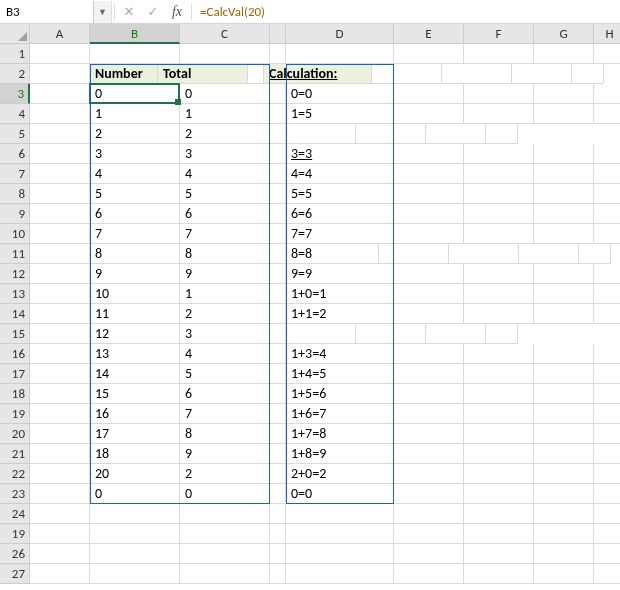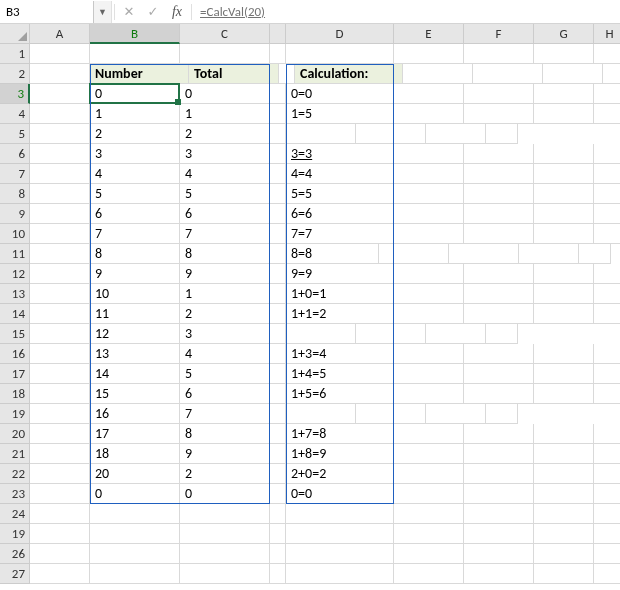--- a/index.html
+++ b/index.html
@@ -67,22 +67,21 @@
   }
   .fb-sep {
     width: 0;
     height: 16px;
     border-left: 1px solid #e0e0e0;
     margin: 0 2px;
   }
   .formula-text {
     flex: 1;
     padding-left: 6px;
-    color: #737373;
-    text-decoration: underline;
+    color: #a16207;
   }
 
   
   .grid {
     position: relative;
     width: 620px;
     height: 566px;
     overflow: hidden;
   }
   .corner {
@@ -245,24 +244,24 @@
         <div class="cell" style="width: 90px;"></div>
         <div class="cell" style="width: 16px;"></div>
         <div class="cell" style="width: 108px;"></div>
         <div class="cell" style="width: 70px;"></div>
         <div class="cell" style="width: 70px;"></div>
         <div class="cell" style="width: 60px;"></div>
         <div class="cell" style="width: 32px;"></div>
       </div>
       <div class="row">
         <div class="cell" style="width: 60px;"></div>
-        <div class="cell hdrcell" style="width: 99px;">Number</div>
+        <div class="cell hdrcell" style="width: 68px;">Number</div>
         <div class="cell hdrcell" style="width: 90px;">Total</div>
         <div class="cell" style="width: 16px;"></div>
-        <div class="cell hdrcell" style="width: 108px;">Calculation:</div>
+        <div class="cell hdrcell" style="width: 108px; text-decoration: underline;">Calculation:</div>
         <div class="cell" style="width: 70px;"></div>
         <div class="cell" style="width: 70px;"></div>
         <div class="cell" style="width: 60px;"></div>
         <div class="cell" style="width: 32px;"></div>
       </div>
       <div class="row">
         <div class="cell" style="width: 60px;"></div>
         <div class="cell" style="width: 90px;">0</div>
         <div class="cell" style="width: 90px;">0</div>
         <div class="cell" style="width: 16px;"></div>
@@ -433,20 +432,21 @@
         <div class="cell" style="width: 70px;"></div>
         <div class="cell" style="width: 70px;"></div>
         <div class="cell" style="width: 60px;"></div>
         <div class="cell" style="width: 32px;"></div>
       </div>
       <div class="row">
         <div class="cell" style="width: 60px;"></div>
         <div class="cell" style="width: 90px;">16</div>
         <div class="cell" style="width: 90px;">7</div>
         <div class="cell" style="width: 16px;"></div>
+        <div class="cell" style="width: 108px;">1+6=7</div>
         <div class="cell" style="width: 70px;"></div>
         <div class="cell" style="width: 70px;"></div>
         <div class="cell" style="width: 60px;"></div>
         <div class="cell" style="width: 32px;"></div>
       </div>
       <div class="row">
         <div class="cell" style="width: 60px;"></div>
         <div class="cell" style="width: 90px;">17</div>
         <div class="cell" style="width: 90px;">8</div>
         <div class="cell" style="width: 16px;"></div>

